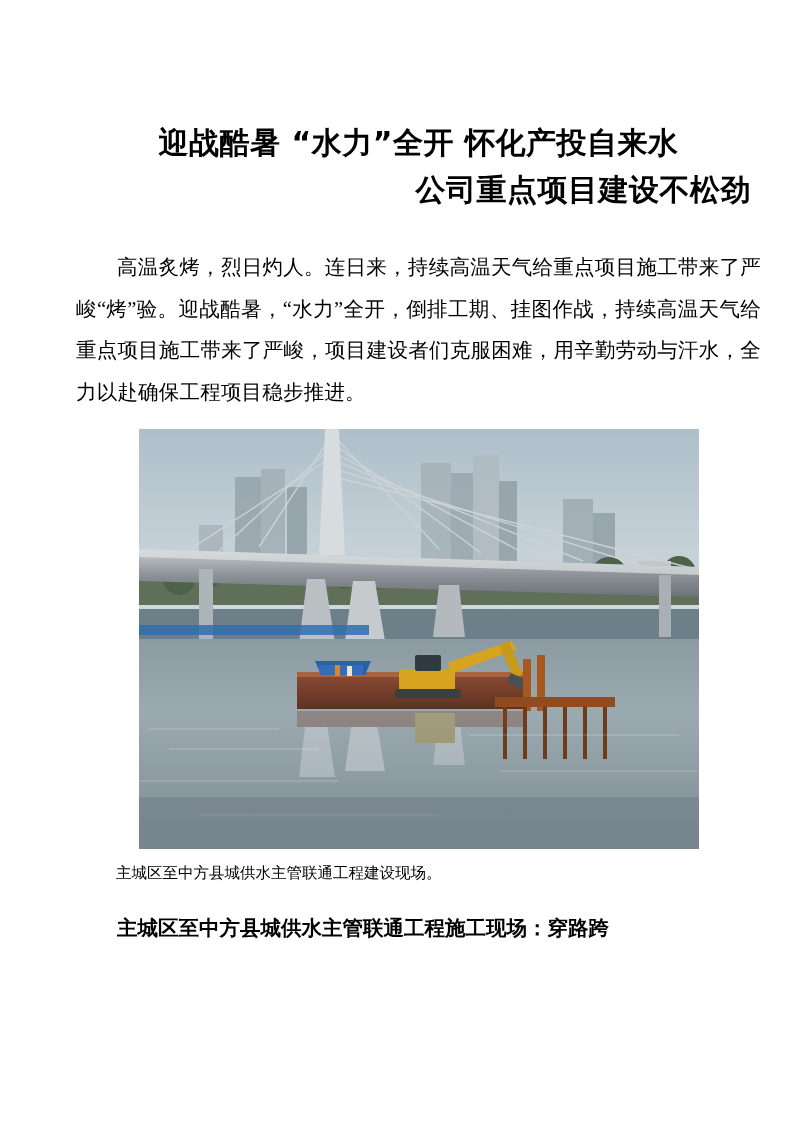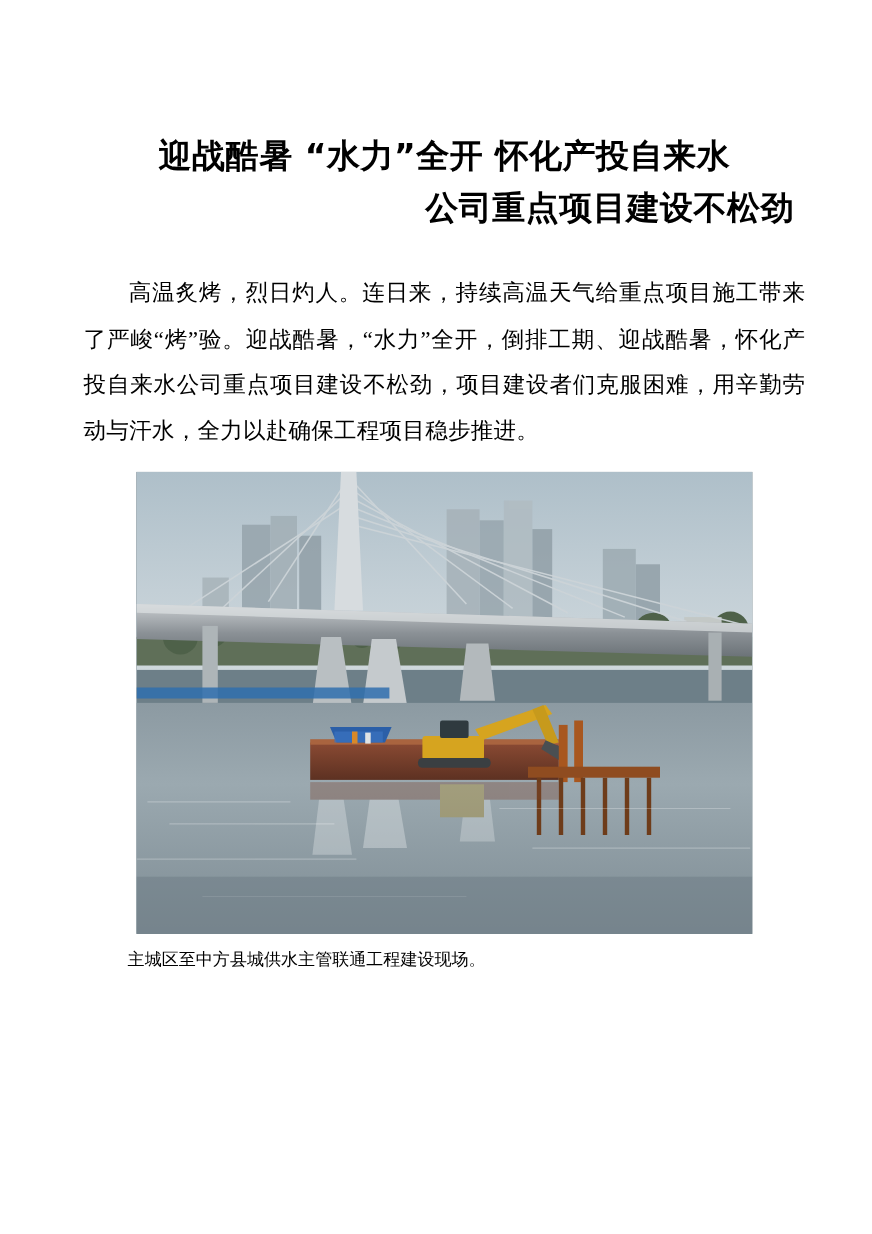--- a/index.html
+++ b/index.html
@@ -12,21 +12,21 @@
     height: 1122px;
     font-family: "Liberation Serif", "DejaVu Serif", serif;
     color: #000000;
     overflow: hidden;
   }
   .page {
     position: relative;
     width: 793px;
     height: 1122px;
     box-sizing: border-box;
-    padding: 120px 61px 0 76px;
+    padding: 120px 32px 0 76px;
   }
   .doc-title {
     font-family: "DejaVu Sans", "Liberation Sans", sans-serif;
     font-weight: bold;
     font-size: 30px;
     line-height: 1.55;
     text-align: center;
     letter-spacing: 0.5px;
     margin: 0 0 34px 0;
     padding: 0 10px;
@@ -84,21 +84,21 @@
 </head>
 <body>
 
 <div class="page">
 
   <h1 class="doc-title">
     <span class="line1">迎战酷暑 “水力”全开  怀化产投自来水</span>
     <span class="line2">公司重点项目建设不松劲</span>
   </h1>
 
-  <p class="body-para">高温炙烤，烈日灼人。连日来，持续高温天气给重点项目施工带来了严峻“烤”验。迎战酷暑，“水力”全开，倒排工期、迎战酷暑，怀化产投自来水公司重点项目建设不松劲，项目建设者们克服困难，用辛勤劳动与汗水，全力以赴确保工程项目稳步推进。</p>
+  <p class="body-para">高温炙烤，烈日灼人。连日来，持续高温天气给重点项目施工带来了严峻“烤”验。迎战酷暑，“水力”全开，倒排工期、挂图作战，持续高温天气给重点项目施工带来了严峻，项目建设者们克服困难，用辛勤劳动与汗水，全力以赴确保工程项目稳步推进。</p>
 
   <figure class="figure">
     <div class="photo">
       <svg viewBox="0 0 560 420" preserveAspectRatio="none">
         <defs>
           <linearGradient id="skyGrad" x1="0" y1="0" x2="0" y2="1">
             <stop offset="0%" stop-color="#aebfc9"></stop>
             <stop offset="60%" stop-color="#c3cfd6"></stop>
             <stop offset="100%" stop-color="#cfd8dc"></stop>
           </linearGradient>
@@ -220,14 +220,15 @@
           <line x1="360" y1="342" x2="558" y2="342"></line>
           <line x1="60" y1="386" x2="300" y2="386"></line>
         </g>
 
         <rect x="0" y="368" width="560" height="52" fill="#707e86" opacity="0.55"></rect>
       </svg>
     </div>
     <figcaption class="caption">主城区至中方县城供水主管联通工程建设现场。</figcaption>
   </figure>
 
+  <p class="subhead">主城区至中方县城供水主管联通工程施工现场：穿路跨</p>
 
 </div>
 
 </body></html>

